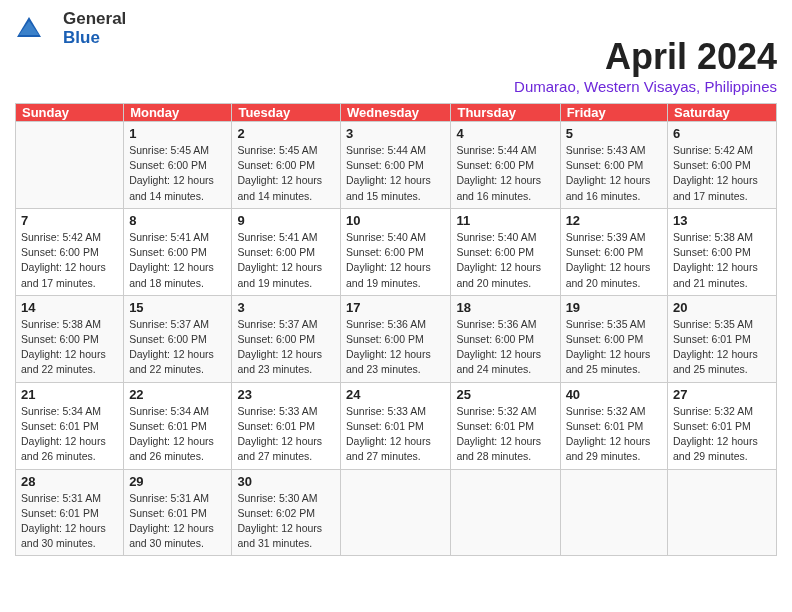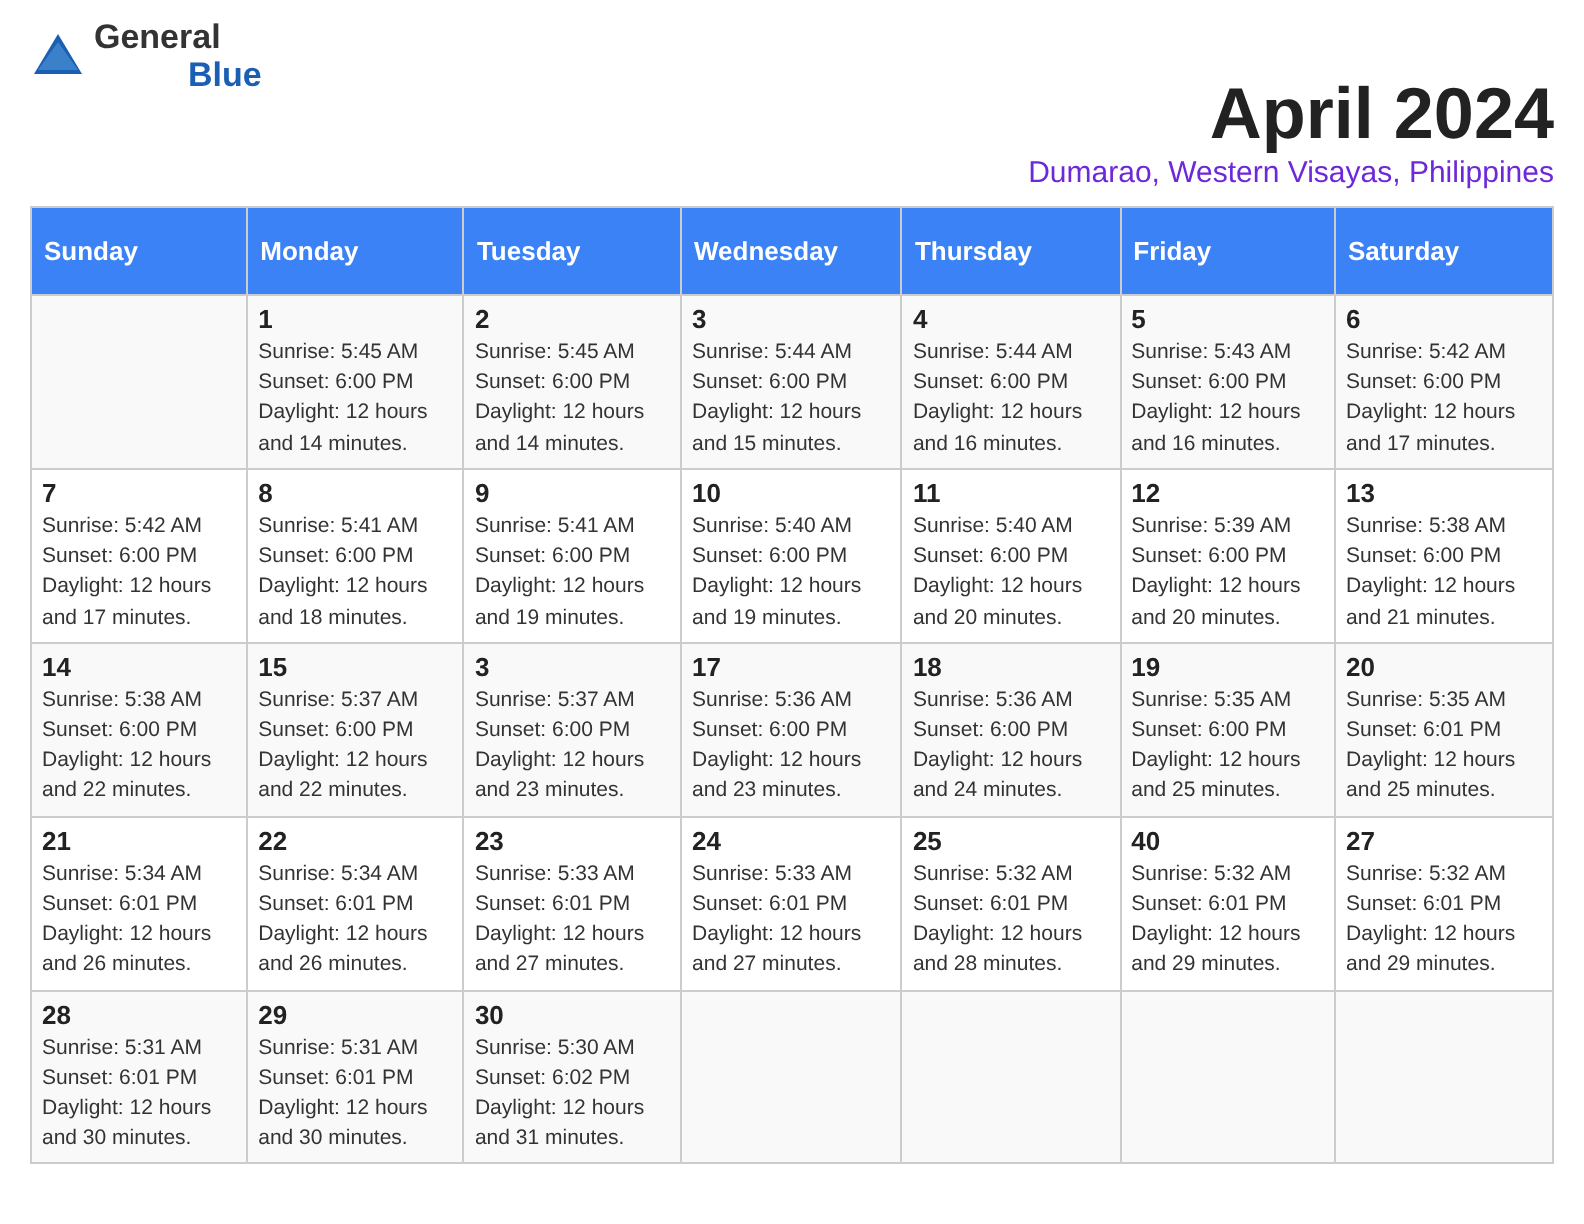--- a/index.html
+++ b/index.html
@@ -12,37 +12,36 @@
     }
     .header {
       display: flex;
       align-items: flex-start;
       justify-content: space-between;
       margin-bottom: 8px;
     }
     .logo {
       display: flex;
       align-items: center;
-      gap: 4px;
+      gap: 20px;
     }
     .logo-text {
       display: flex;
       flex-direction: column;
       line-height: 1.1;
     }
     .logo-general {
       font-size: 17px;
       font-weight: bold;
       color: #333;
     }
     .logo-blue {
       font-size: 17px;
       font-weight: bold;
       color: #1a5fb4;
-      margin-left: 47px;
     }
     .logo-icon {
       width: 28px;
       height: 28px;
     }
     .title-block {
       text-align: right;
       margin-top: 26px;
     }
     .title-block h1 {
@@ -54,24 +53,24 @@
       font-size: 15px;
       font-weight: normal;
       color: #6d28d9;
     }
     .calendar {
       width: 100%;
       border-collapse: collapse;
       font-size: 11px;
     }
     .calendar thead tr th {
-      background: #3b82f6;
+      background: #ef4444;
       color: #fff;
       text-align: left;
-      padding: 14px 6px;
+      padding: 1px 6px;
       font-size: 13px;
       font-weight: bold;
       border: 1px solid #ccc;
     }
     .calendar tbody tr td {
       vertical-align: top;
       border: 1px solid #ccc;
       padding: 4px 5px;
       width: 113px;
       min-height: 70px;

